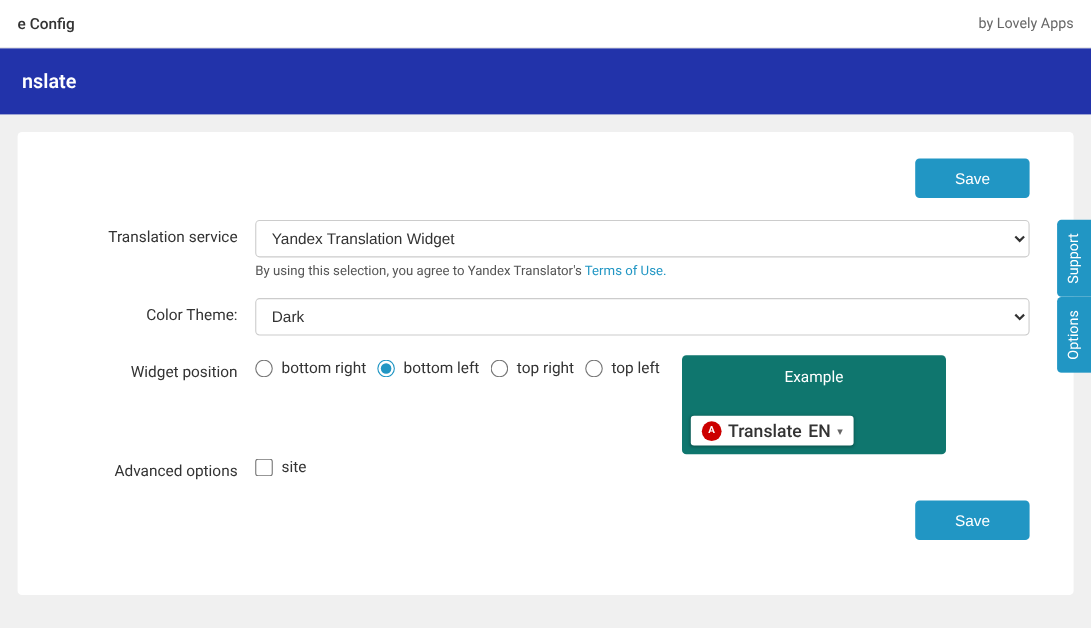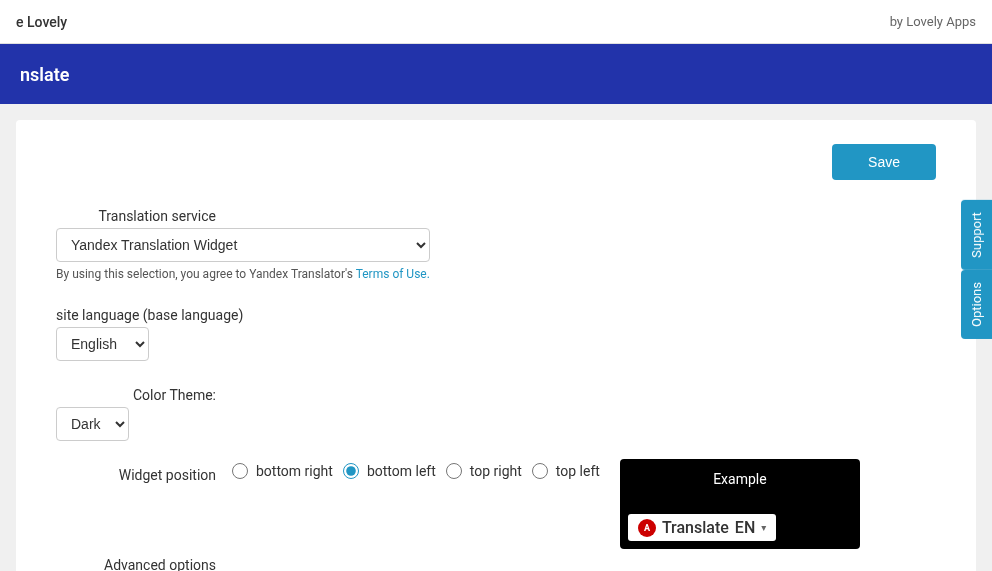--- a/index.html
+++ b/index.html
@@ -68,22 +68,21 @@
       font-size: 14px;
       border-radius: 4px;
       cursor: pointer;
       min-width: 100px;
     }
 
     .form-row {
       display: flex;
       align-items: flex-start;
       margin-bottom: 18px;
-      gap: 4px;
-      flex-direction: column;
+      gap: 16px;
     }
 
     .form-label {
       min-width: 160px;
       text-align: right;
       font-size: 14px;
       color: #333;
       padding-top: 8px;
       flex-shrink: 0;
     }
@@ -140,21 +139,21 @@
 
     .widget-position-row {
       display: flex;
       align-items: flex-start;
       gap: 16px;
     }
 
     .preview-box {
       width: 240px;
       height: 90px;
-      background: #000000;
+      background: #0f766e;
       border-radius: 4px;
       margin-left: 20px;
       position: relative;
       flex-shrink: 0;
       display: flex;
       flex-direction: column;
       align-items: center;
       justify-content: flex-start;
       padding-top: 12px;
     }
@@ -253,21 +252,21 @@
       background: #f0f0f0;
       min-height: 571px;
     }
   </style>
 </head>
 <body>
 
 <div class="page-wrapper">
 
   <div class="top-bar">
-    <span class="top-bar-title">e Lovely</span>
+    <span class="top-bar-title">e Config</span>
     <span class="top-bar-brand">by Lovely Apps</span>
   </div>
 
   <div class="blue-header">
     <span class="blue-header-title">nslate</span>
   </div>
 
   <div class="main-content">
 
     <div class="save-row">
@@ -281,30 +280,20 @@
           <option>Yandex Translation Widget</option>
           <option>Google Translate</option>
         </select>
         <div class="hint-text">
           <span>By using this selection, you agree to Yandex Translator's</span>
           <a href="#" class="hint-link">Terms of Use.</a>
         </div>
       </div>
     </div>
 
-    <div class="form-row">
-      <div class="form-label">site language (base language)</div>
-      <div class="form-control-wrap">
-        <select class="form-select">
-          <option>English</option>
-          <option>Spanish</option>
-          <option>French</option>
-        </select>
-      </div>
-    </div>
 
     <div class="form-row">
       <div class="form-label">Color Theme:</div>
       <div class="form-control-wrap">
         <select class="form-select">
           <option>Dark</option>
           <option>Light</option>
         </select>
       </div>
     </div>

